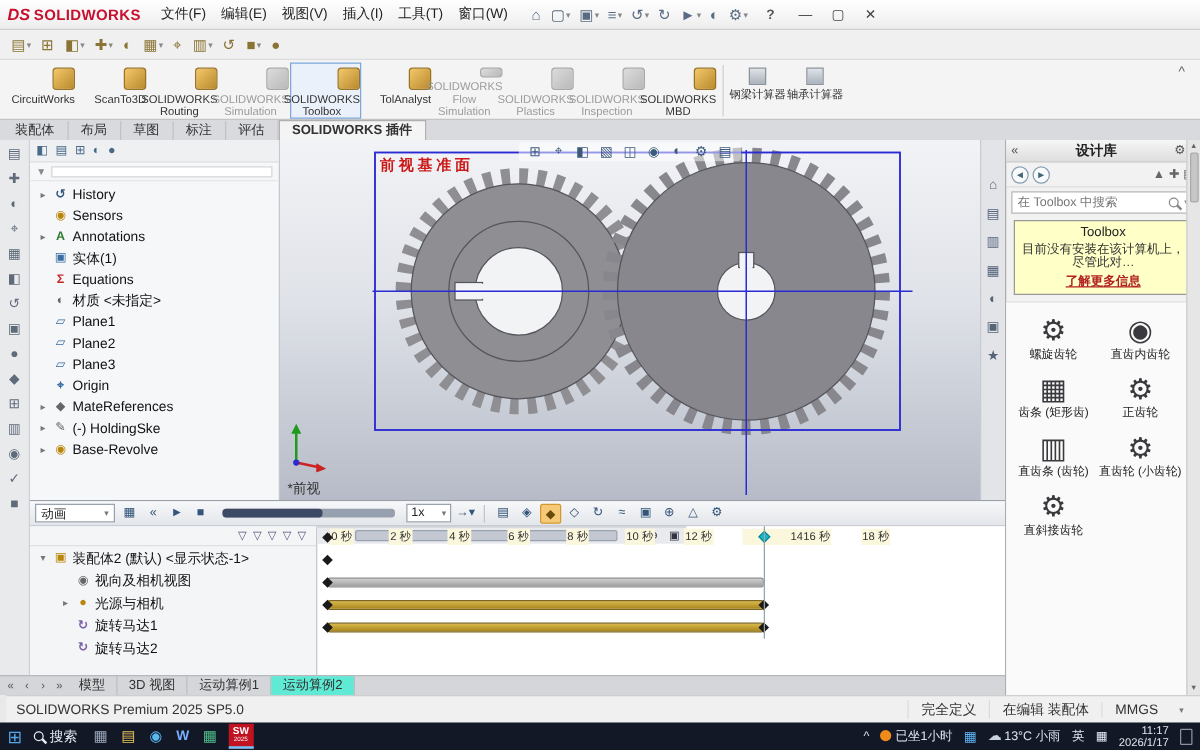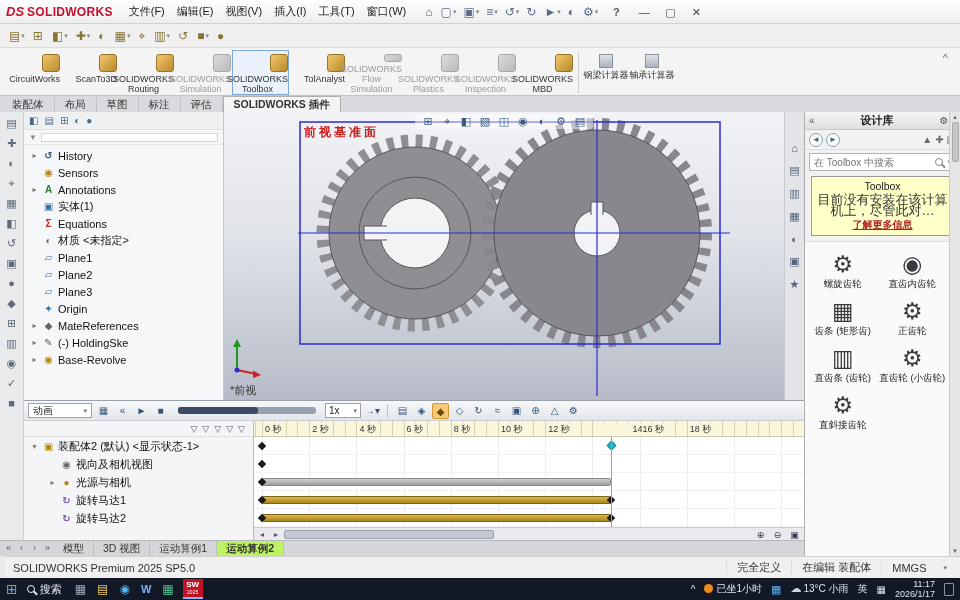--- a/index.html
+++ b/index.html
@@ -83,21 +83,21 @@
 .hic{font-size:10px;color:#555}
 .libbar{height:20px;display:flex;align-items:center;gap:3px;padding:0 4px;border-bottom:1px solid #ddd}
 .navc{width:14px;height:14px;border:1px solid #88a0b5;border-radius:50%;font-size:8px;line-height:12px;text-align:center;color:#467;background:#f8fafc}
 .libbar .sp{flex:1}
 .bic{font-size:10px;color:#666}
 .libsearch{margin:3px 4px 2px;height:18px;background:#fff;border:1px solid #b5b5b5;display:flex;align-items:center;gap:4px;padding:0 4px}
 .libinput{flex:1;border:none;outline:none;font-size:10px;color:#555;font-family:inherit;background:transparent;min-width:0}
 .libsearch .dd{font-size:7px;color:#888}
 .notice{margin:3px 6px;background:#ffffc8;border:1px solid #999;padding:3px 4px;text-align:center}
 .notice .nt{font-size:10.5px;color:#222}
-.notice .nb{font-size:13px;color:#333;line-height:11px;margin:2px 0}
+.notice .nb{font-size:10px;color:#333;line-height:11px;margin:2px 0}
 .notice .nl{font-size:10px;color:#b22222;text-decoration:underline;font-weight:bold}
 .catalog{flex:1;position:relative;background:#fafafa;margin-top:2px;border-top:1px solid #ddd;display:grid;grid-template-columns:1fr 1fr;align-content:start;gap:2px;padding:6px 14px 6px 4px}
 .citem{display:flex;flex-direction:column;align-items:center;gap:1px;padding:4px 0}
 .cg{font-size:23px;color:#3a3a3e;line-height:25px}
 .cl{font-size:9.5px;text-align:center;line-height:11px;color:#222}
 .libscroll{position:absolute;right:0;top:0;bottom:0;width:11px;background:#e6e6e6;border-left:1px solid #ccc;display:flex;flex-direction:column;align-items:center;font-size:6px;color:#666;padding:2px 0;gap:2px}
 .lthumb{width:7px;height:40px;background:#c6c6c6;border:1px solid #aaa;border-radius:2px}
 .libscroll .sp{flex:1}
 
 .motion{left:24px;top:400px;width:780px;height:140px;background:#eef0f2;border-top:1px solid #9aa0a8;display:flex;flex-direction:column}
@@ -108,41 +108,41 @@
 .mmic.on{background:#f6c978;border:1px solid #d09a30;color:#6a4a08}
 .seek{width:138px;height:7px;background:#97a0ae;border-radius:3px;margin:0 6px;position:relative}
 .seek .fill{position:absolute;left:0;top:0;bottom:0;width:58%;background:#3c4a66;border-radius:3px}
 .spd{width:36px;height:15px;background:#fff;border:1px solid #99a2ad;font-size:10px;display:flex;align-items:center;justify-content:space-between;padding:0 3px}
 .mmsep{width:1px;height:14px;background:#c2c6cc;margin:0 3px}
 .mmbody{flex:1;display:flex;min-height:0}
 .mmtree{width:230px;border-right:1px solid #b8bcc2;display:flex;flex-direction:column;background:#f4f5f7;flex:none}
 .mmfilter{height:16px;display:flex;align-items:center;justify-content:flex-end;gap:5px;padding:0 8px;color:#557;font-size:9px;border-bottom:1px solid #dee0e4;flex:none}
 .mmrows .trow{height:18px}
 .ind1{padding-left:24px}
-.mmright{flex:1;display:flex;flex-direction:column;background:#fff;min-width:0}
+.mmright{flex:1;display:flex;flex-direction:row;background:#fff;min-width:0}
 #mm-ruler{height:16px;position:relative;background:#fbf7dd;border-bottom:1px solid #c9c9b0;background-image:repeating-linear-gradient(90deg,#d6d2b0 0 1px,transparent 1px 11.8px);background-position:8px 0;flex:none}
 .rl{position:absolute;top:2px;font-size:9px;color:#333;background:#fbf7dd;padding:0 1px;white-space:nowrap}
 #mm-keys{height:90px;position:relative;background:#fff;background-image:repeating-linear-gradient(90deg,#ececec 0 1px,transparent 1px 47.2px);background-position:8px 0;flex:none}
 .krow{height:18px;position:relative;border-bottom:1px solid #f1f1f1}
 .kbar{position:absolute;top:5px;height:8px;border-radius:2px}
 .b-gold{background:linear-gradient(#d9b84a,#a8861e);border:1px solid #7c641a}
 .b-gray{background:linear-gradient(#cfcfcf,#9f9f9f);border:1px solid #8a8a8a}
 .kdia{position:absolute;top:6px;width:6px;height:6px;transform:rotate(45deg);background:#1a1a1a}
 .kdia.k-teal{background:#19b7c9;border:1px solid #0d8a98;width:7px;height:7px;top:5px}
 .kcur{position:absolute;top:0;bottom:0;width:1px;background:#97a2ae}
 .mmhscroll{height:14px;background:#e8eaee;border-top:1px solid #c9ccd2;display:flex;align-items:center;padding:0 2px;gap:2px;flex:none}
 .hsb{font-size:7px;color:#556;width:12px;text-align:center}
 .hsthumb{height:9px;width:210px;background:#c3c8d2;border:1px solid #9aa2b0;border-radius:2px}
 .hsp{flex:1}
 .zbtn{font-size:9px;color:#334;width:15px;text-align:center}
 
 .doctabs{left:0;top:540px;width:804px;height:16px;background:#d4d6da;border-top:1px solid #b5b8bd;display:flex;align-items:stretch;padding-left:2px}
 .dnav{width:13px;text-align:center;line-height:15px;font-size:9px;color:#555}
 .dtab{padding:0 9px;line-height:15px;font-size:10.5px;color:#333;border-right:1px solid #bcbec2}
-.dtab.active{background:#bef264;font-weight:bold}
+.dtab.active{background:#5eead4;font-weight:normal}
 .statusbar{left:5px;top:556px;width:960px;height:22px;background:#f0f0f0;border-top:1px solid #cfcfcf;display:flex;align-items:center;padding:0 8px;font-size:11px;color:#333}
 .sbsp{flex:1}
 .sbitem{padding:0 10px;border-left:1px solid #dcdcdc;white-space:nowrap}
 .sbunits{display:flex;align-items:center;gap:17px}
 .taskbar{left:0;top:578px;width:960px;height:22px;background:#121826;display:flex;align-items:center;color:#dfe5ee;padding:0 6px;gap:9px}
 .winlogo{color:#53a7ea;font-size:14px;line-height:20px}
 .tbsearch{display:flex;align-items:center;gap:5px;font-size:11px;color:#e6ebf2}
 .apps{display:flex;gap:11px;align-items:center;margin-left:4px}
 .app{font-size:12px;line-height:20px}
 .c-steel{color:#9aa6ba}.c-folder{color:#e8c35a}.c-edge{color:#58b7f0}.c-word{color:#7ab0ff;font-weight:bold;font-size:11px}.c-excel{color:#4fc08a}

